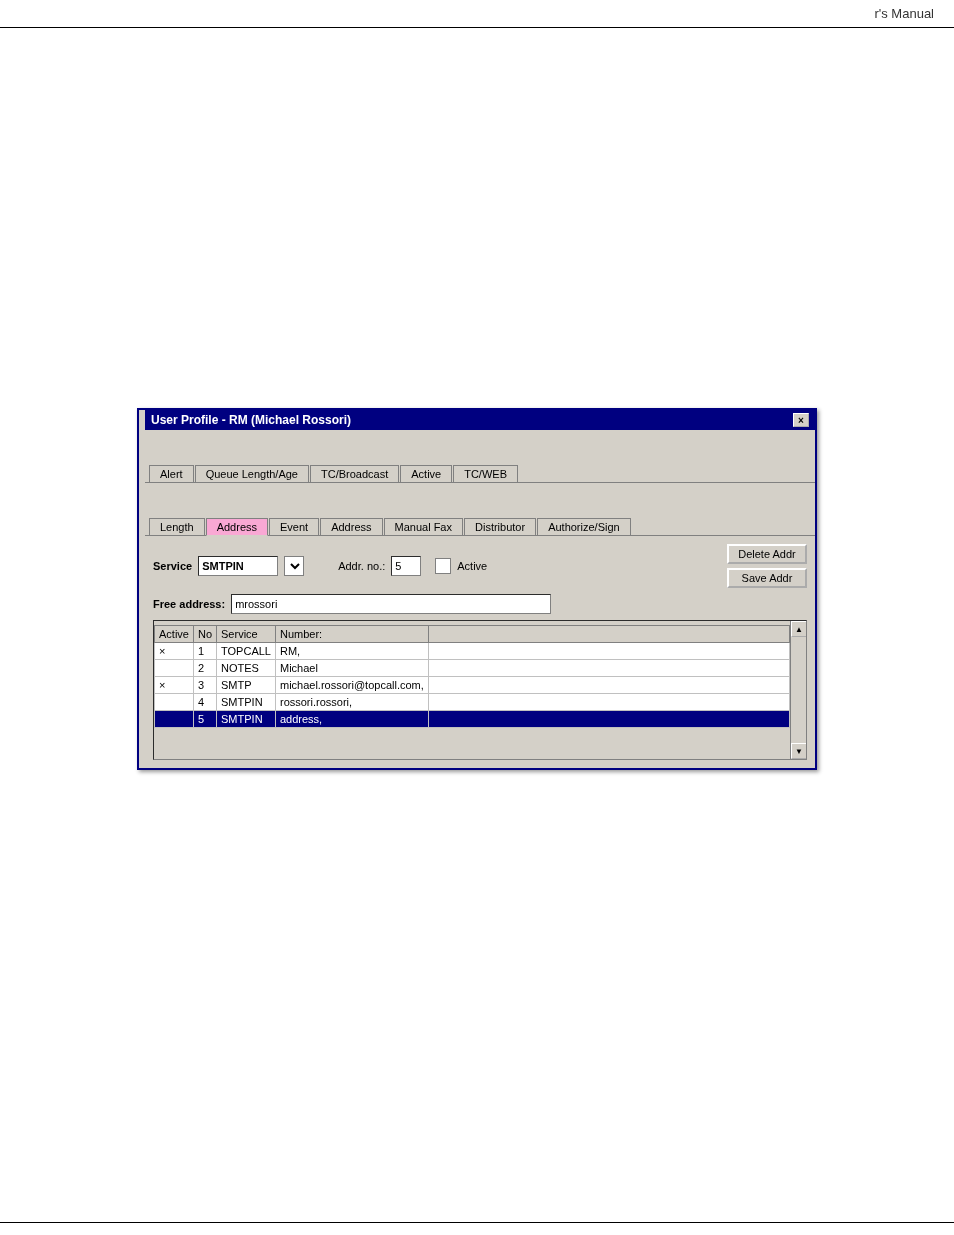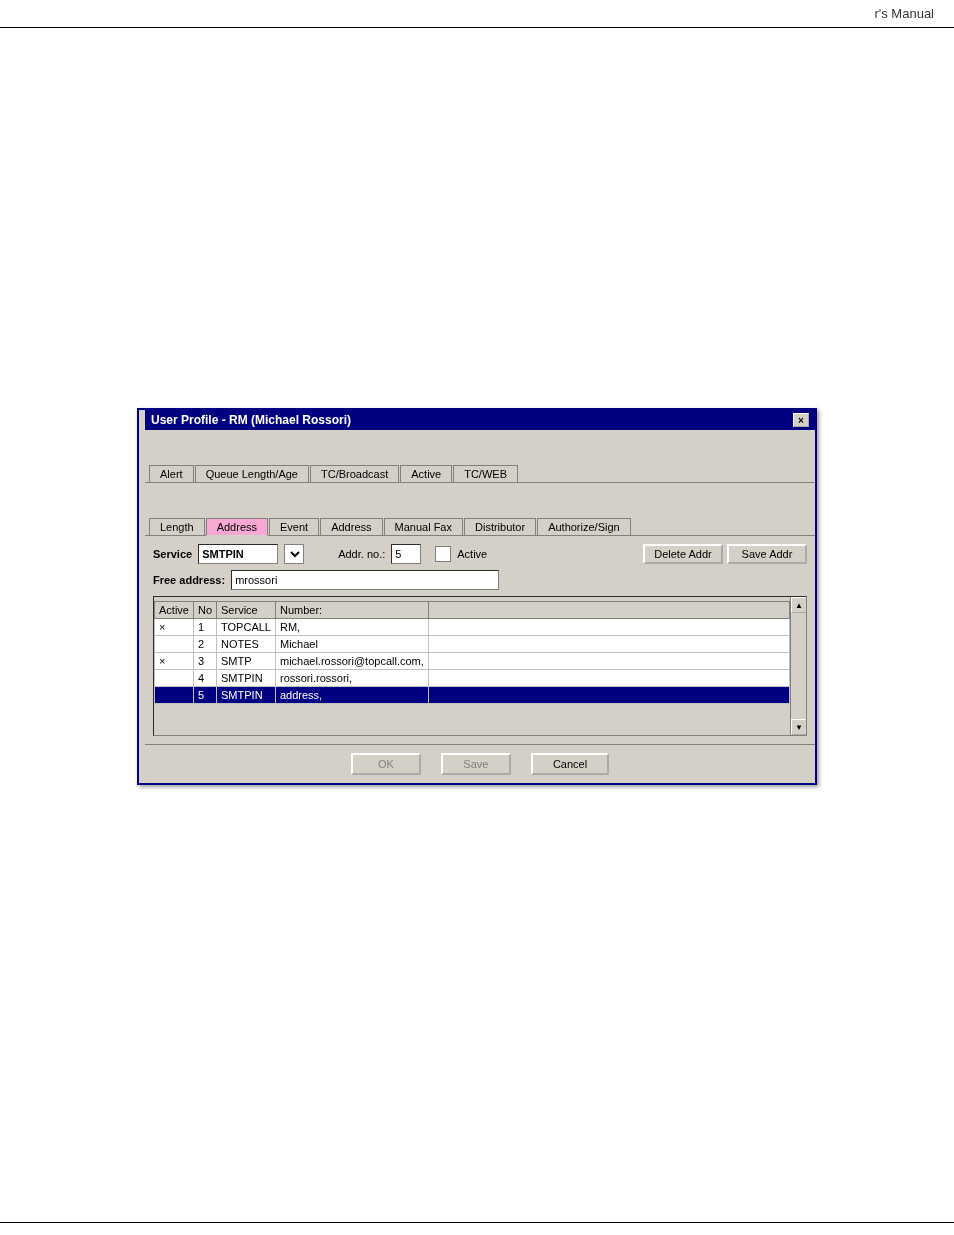--- a/index.html
+++ b/index.html
@@ -130,20 +130,21 @@
     .form-select {
       border: 1px solid #808080;
       background: #ffffff;
       font-size: 11px;
       height: 20px;
     }
 
     
     .side-buttons {
       display: flex;
+      flex-direction: column;
       gap: 4px;
       margin-left: auto;
       align-items: center;
     }
 
     .win-button {
       background: #d4d0c8;
       border: 2px outset #ffffff;
       padding: 2px 8px;
       font-size: 11px;
@@ -291,21 +292,21 @@
         <span>Active</span>
 
         <div class="side-buttons">
           <button class="win-button">Delete Addr</button>
           <button class="win-button">Save Addr</button>
         </div>
       </div>
 
       <div class="form-row">
         <span class="form-label">Free address:</span>
-        <input class="form-input" type="text" style="width: 268px;" value="mrossori">
+        <input class="form-input" type="text" style="width: 320px;" value="mrossori">
       </div>
 
       <div class="table-wrapper" style="height:140px; position:relative;">
         <div style="overflow:hidden; width:calc(100% - 16px); height:100%;">
           <table class="addr-table">
             <thead>
               <tr>
                 <th>Active</th>
                 <th>No</th>
                 <th>Service</th>
@@ -355,22 +356,17 @@
 
         <div style="position:absolute; right:0; top:0; bottom:0; width:16px; background:#d4d0c8; border-left:1px solid #808080; display:flex; flex-direction:column;">
           <div style="width:16px; height:16px; background:#d4d0c8; border:1px outset #fff; display:flex; align-items:center; justify-content:center; font-size:8px; cursor:pointer;">▲</div>
           <div style="flex:1; background:#d4d0c8;"></div>
           <div style="width:16px; height:16px; background:#d4d0c8; border:1px outset #fff; display:flex; align-items:center; justify-content:center; font-size:8px; cursor:pointer;">▼</div>
         </div>
       </div>
 
     </div>
 
-    <div class="dialog-footer">
-      <button class="footer-button" disabled="">OK</button>
-      <button class="footer-button" disabled="">Save</button>
-      <button class="footer-button">Cancel</button>
-    </div>
 
   </div>
 </div>
 
 <div class="page-footer"></div>
 
 </body></html>

